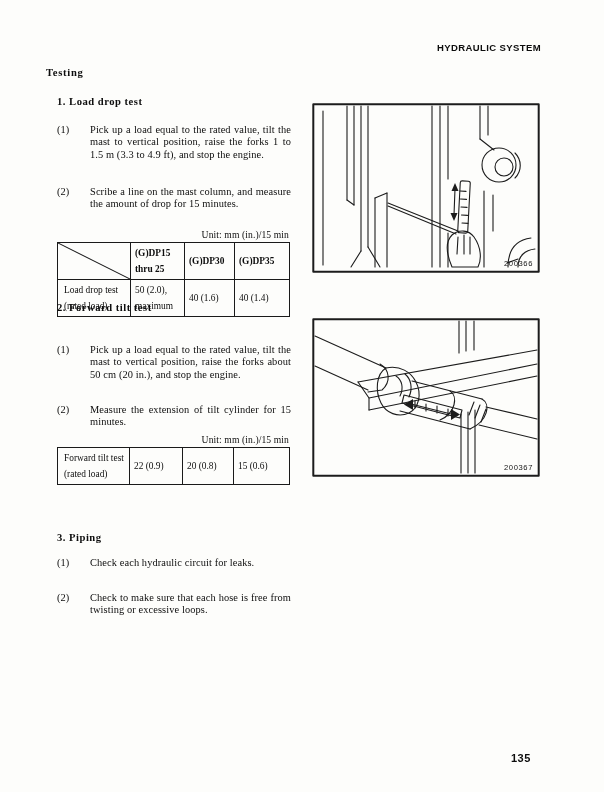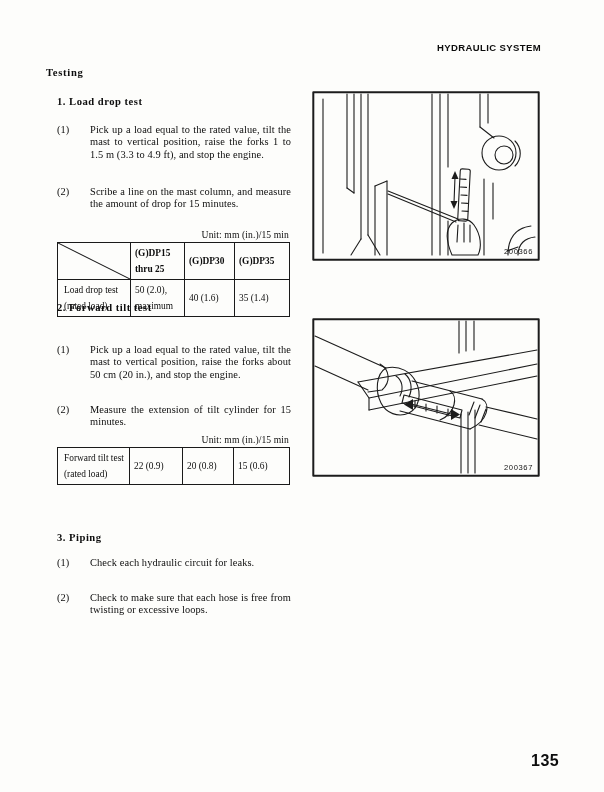--- a/index.html
+++ b/index.html
@@ -49,23 +49,22 @@
   th.diag svg { position:absolute; top:0; left:0; width:100%; height:100%; display:block; }
   .fig { position:absolute; left:312px; }
   .fig svg { display:block; background:#fdfdfb; }
   .fig .fid {
     position:absolute; right:7px; bottom:5px;
     font-family:"Liberation Sans", sans-serif; font-size:7.6px;
     letter-spacing:0.6px; color:#141414;
   }
   .pageno {
     position:absolute; left:511px; top:752px;
-    font-family:"Liberation Sans", sans-serif; font-weight:bold; font-size:16px;
+    font-family:"Liberation Sans", sans-serif; font-weight:bold; font-size:11px;
     letter-spacing:0.5px;
-    margin-left:20px;
   }
   .art { stroke:#1c1c1c; stroke-width:1.1; fill:none; stroke-linecap:round; stroke-linejoin:round; }
   .artfill { fill:#1c1c1c; stroke:none; }
 </style>
 </head>
 <body>
 
 <div class="page">
 
   <div class="hdr">HYDRAULIC SYSTEM</div>
@@ -100,21 +99,21 @@
             </svg>
       </th>
       <th>(G)DP15 thru 25</th>
       <th>(G)DP30</th>
       <th>(G)DP35</th>
     </tr>
     <tr style="height:30px">
       <td class="lbl">Load drop test (rated load)</td>
       <td>50 (2.0), maximum</td>
       <td>40 (1.6)</td>
-      <td>35 (1.4)</td>
+      <td>40 (1.4)</td>
     </tr>
   </tbody>
     </table>
 
   <div class="sec-h" style="top:302px">2. Forward tilt test</div>
 
   <div class="step" style="top:344px">
     <span class="n">(1)</span>
     <span class="t">Pick up a load equal to the rated value, tilt the mast to vertical position, raise the forks about 50 cm (20 in.), and stop the engine.</span>
   </div>
@@ -146,21 +145,21 @@
 
   <div class="step" style="top:557px">
     <span class="n">(1)</span>
     <span class="t">Check each hydraulic circuit for leaks.</span>
   </div>
   <div class="step" style="top:592px">
     <span class="n">(2)</span>
     <span class="t">Check to make sure that each hose is free from twisting or excessive loops.</span>
   </div>
 
-  <div class="fig" style="top:91px; width:228px; height:170px">
+  <div class="fig" style="top:103px; width:228px; height:170px">
     <svg width="228" height="170" viewBox="0 0 228 170">
       <rect x="1.3" y="1.3" width="225.4" height="167.4" class="art" style="stroke-width:2"></rect>
       <g class="art">
 
         <line x1="11" y1="8" x2="11" y2="162"></line>
 
         <line x1="35" y1="3" x2="35" y2="97"></line>
         <line x1="42" y1="3" x2="42" y2="102"></line>
         <line x1="35" y1="97" x2="42" y2="102"></line>
 

